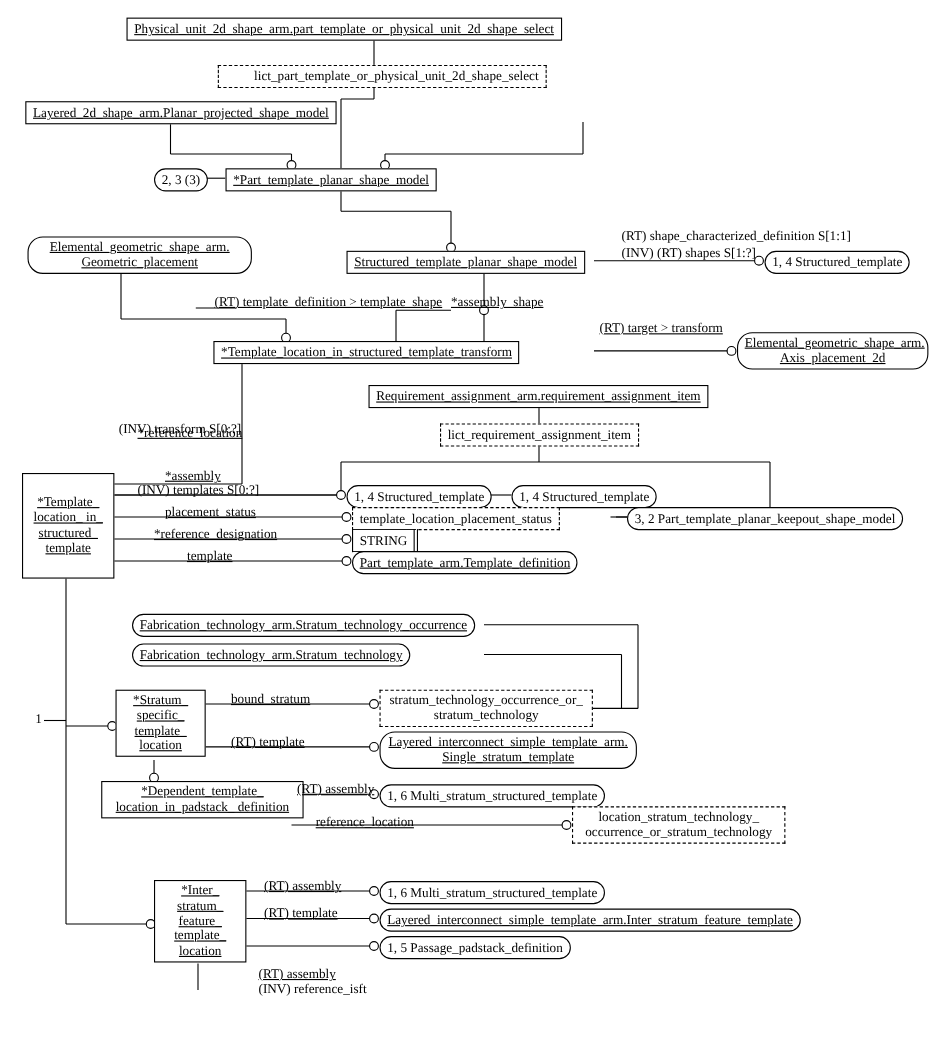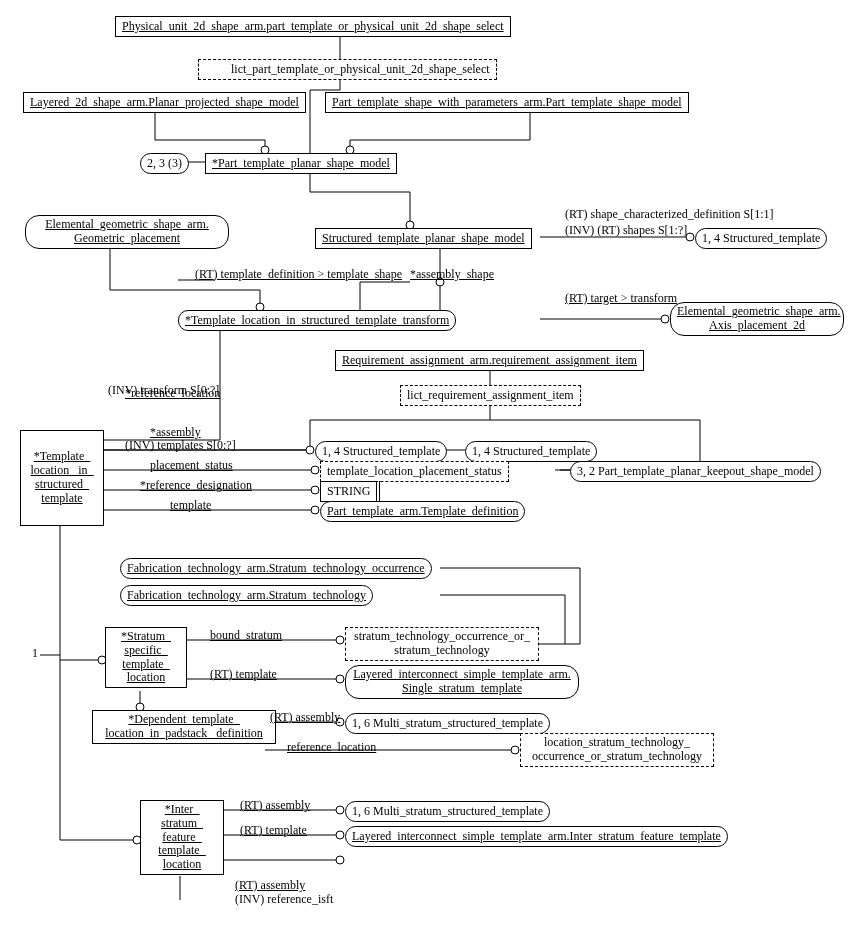--- a/index.html
+++ b/index.html
@@ -181,35 +181,34 @@
   <circle class="open" cx="330" cy="825" r="4"></circle>
   <line x1="205" y1="850" x2="330" y2="850"></line>
   <circle class="open" cx="330" cy="850" r="4"></circle>
 
   <line x1="170" y1="866" x2="170" y2="890"></line>
 </svg>
 
 <div class="box" style="left:105px;top:6px;">Physical_unit_2d_shape_arm.part_template_or_physical_unit_2d_shape_select</div>
 <div class="box dashed box-nounderline" style="left:188px;top:49px;padding-left:32px;">lict_part_template_or_physical_unit_2d_shape_select</div>
 <div class="box" style="left:13px;top:82px;">Layered_2d_shape_arm.Planar_projected_shape_model</div>
-<div class="box" style="left:315px;top:82px;">Part_template_shape_with_parameters_arm.Part_template_shape_model</div>
 <div class="box rounded box-nounderline" style="left:130px;top:143px;">2, 3 (3)</div>
 <div class="box rounded multiline" style="left:15px;top:205px;width:190px;">Elemental_geometric_shape_arm. Geometric_placement</div>
 
 <div class="box" style="left:195px;top:143px;">*Part_template_planar_shape_model</div>
 <div class="box" style="left:305px;top:218px;">Structured_template_planar_shape_model</div>
 <div class="label label-nounderline" style="left:555px;top:197px;">(RT) shape_characterized_definition S[1:1]</div>
 <div class="label label-nounderline" style="left:555px;top:213px;">(INV) (RT) shapes S[1:?]</div>
 <div class="box rounded box-nounderline" style="left:685px;top:218px;">1, 4 Structured_template</div>
 
 <div class="label" style="left:185px;top:257px;">(RT) template_definition &gt; template_shape</div>
 <div class="label" style="left:400px;top:257px;">*assembly_shape</div>
 
-<div class="box" style="left:168px;top:300px;border-radius:10px;">*Template_location_in_structured_template_transform</div>
-<div class="label" style="left:535px;top:281px;margin-left:20px;">(RT) target &gt; transform</div>
+<div class="box" style="left:184px;top:300px;">*Template_location_in_structured_template_transform</div>
+<div class="label" style="left:535px;top:281px;">(RT) target &gt; transform</div>
 <div class="box rounded multiline" style="left:660px;top:292px;width:160px;">Elemental_geometric_shape_arm. Axis_placement_2d</div>
 
 <div class="box" style="left:325px;top:340px;">Requirement_assignment_arm.requirement_assignment_item</div>
 <div class="label" style="left:115px;top:376px;">*reference_location</div>
 <div class="label label-nounderline" style="left:98px;top:373px;">(INV) transform S[0:?]</div>
 <div class="box dashed box-nounderline" style="left:390px;top:375px;">lict_requirement_assignment_item</div>
 
 <div class="box multiline" style="left:10px;top:420px;width:70px;height:90px;display:flex;align-items:center;justify-content:center;">*Template_ location_ in_ structured_ template</div>
 
 <div class="label" style="left:140px;top:415px;">*assembly</div>
@@ -242,17 +241,18 @@
 <div class="label" style="left:260px;top:700px;">(RT) assembly</div>
 <div class="box rounded box-nounderline" style="left:335px;top:703px;">1, 6 Multi_stratum_structured_template</div>
 <div class="label" style="left:277px;top:730px;">reference_location</div>
 <div class="box dashed multiline box-nounderline" style="left:510px;top:723px;width:180px;">location_stratum_technology_ occurrence_or_stratum_technology</div>
 
 <div class="box multiline" style="left:130px;top:790px;width:70px;">*Inter_ stratum_ feature_ template_ location</div>
 <div class="label" style="left:230px;top:788px;">(RT) assembly</div>
 <div class="box rounded box-nounderline" style="left:335px;top:791px;">1, 6 Multi_stratum_structured_template</div>
 <div class="label" style="left:230px;top:813px;">(RT) template</div>
 <div class="box rounded" style="left:335px;top:816px;">Layered_interconnect_simple_template_arm.Inter_stratum_feature_template</div>
+<div class="box rounded box-nounderline" style="left:335px;top:841px;">1, 5 Passage_padstack_definition</div>
 
 <div class="label" style="left:225px;top:868px;">(RT) assembly</div>
 <div class="label label-nounderline" style="left:225px;top:882px;">(INV) reference_isft</div>
 
 </div>
 
 </body></html>

